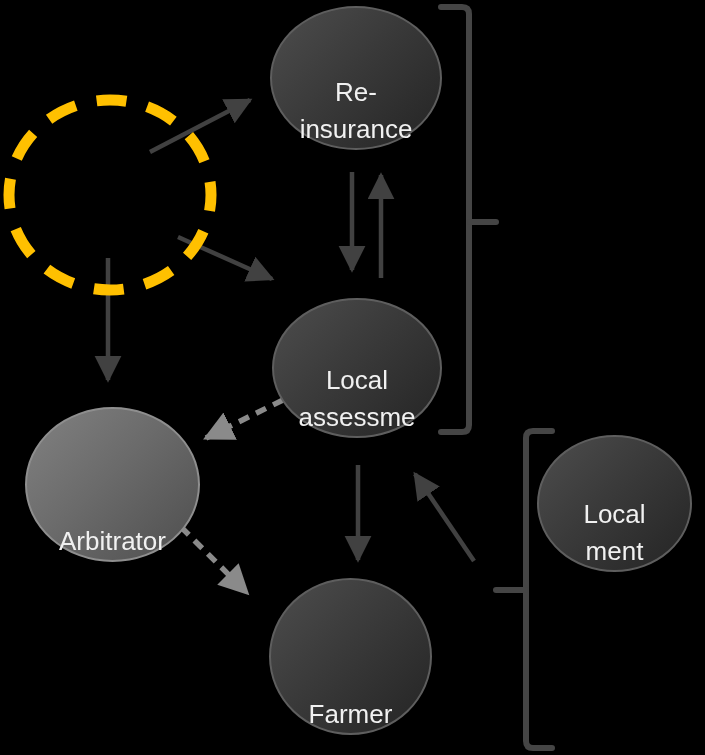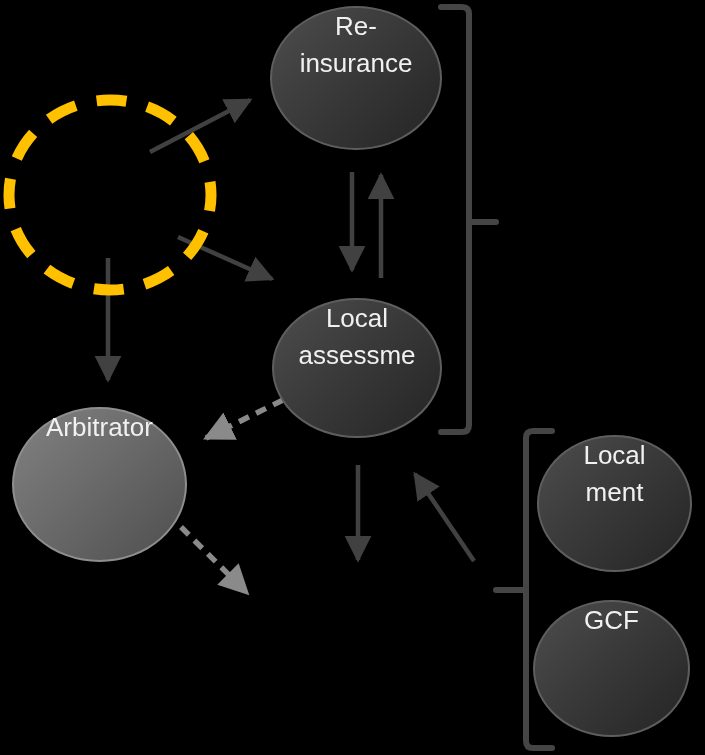--- a/index.html
+++ b/index.html
@@ -27,21 +27,21 @@
   .arrow{stroke:var(--arrow-solid,#414141);stroke-width:4.5;fill:none}
   .arrow.dashed{stroke:var(--arrow-dashed,#8a8a8a);stroke-width:5.5;stroke-dasharray:11 8}
   .bracket{stroke:var(--bracket,#454545);stroke-width:6;fill:none;stroke-linecap:round;stroke-linejoin:round}
   .ring{stroke:var(--highlight-ring,#FFC000);stroke-width:11;fill:none;stroke-dasharray:30 21.3;stroke-dashoffset:14}
   .mk-solid{fill:var(--arrow-solid,#414141)}
   .mk-dashed{fill:var(--arrow-dashed,#8a8a8a)}
 
   .node{
     position:absolute;
     border-radius:50%;
-    display:flex;align-items:flex-start;justify-content:center;
+    display:flex;align-items:flex-end;justify-content:center;
     border:2px solid var(--node-rim,#5e5e5e);
   }
   .node.dark{background:linear-gradient(135deg,var(--node-fill-dark-hi,#4d4d4d) 0%,#3a3a3a 45%,var(--node-fill-dark-lo,#242424) 100%)}
   .node.light{background:linear-gradient(135deg,var(--node-fill-light-hi,#818181) 0%,#6b6b6b 45%,var(--node-fill-light-lo,#4e4e4e) 100%);border-color:#8e8e8e}
   .label{
     color:var(--node-text,#f1f1f1);
     font-size:26px;line-height:37px;
     text-align:center;white-space:pre-line;
     user-select:none;
   }
@@ -84,27 +84,27 @@
     <span class="label">Re-
 insurance</span>
   </div>
 
 
   <div class="node dark" style="left:272px;top:298px;width:170px;height:140px">
     <span class="label">Local
 assessme</span>
   </div>
 
-  <div class="node light" style="left:12px;top:407px;width:175px;height:155px">
+  <div class="node light" style="left:25px;top:407px;width:175px;height:155px">
     <span class="label">Arbitrator</span>
   </div>
 
+  <div class="node dark" style="left:269px;top:578px;width:163px;height:157px">
+    <span class="label">Farmer</span>
+  </div>
 
   <div class="node dark" style="left:537px;top:435px;width:155px;height:137px">
     <span class="label">Local
 ment</span>
   </div>
 
-  <div class="node dark" style="left:533px;top:600px;width:157px;height:137px">
-    <span class="label">GCF</span>
-  </div>
 
 </div>
 
 </body></html>

